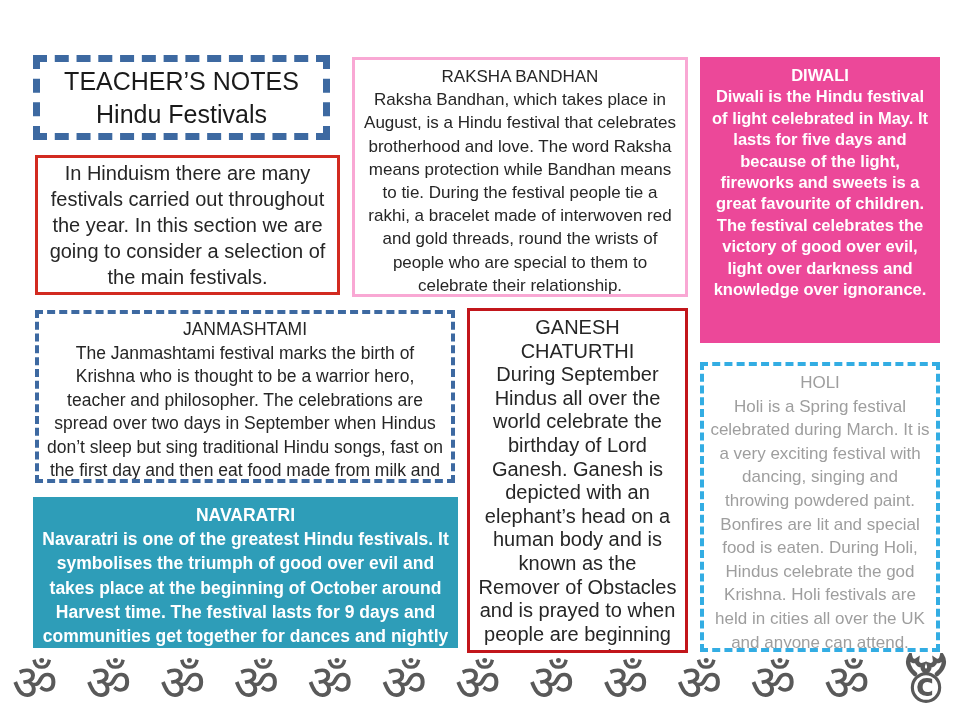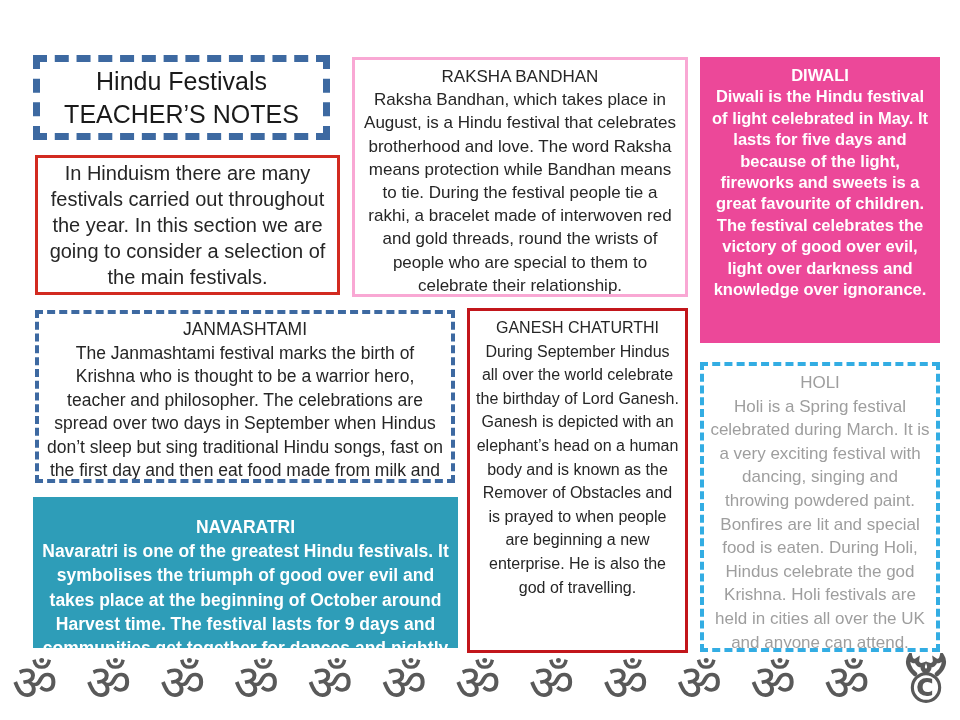--- a/index.html
+++ b/index.html
@@ -60,38 +60,38 @@
     border: 4px dashed #3D69A1;
     padding: 4px 6px;
     font-size: 17.5px; line-height: 23.5px;
   }
 
   
   .ganesh-box {
     left: 467px; top: 308px; width: 221px; height: 345px;
     border: 3px solid #C2161B;
     padding: 5px 6px;
-    font-size: 16px; line-height: 23.6px;
+    font-size: 20px; line-height: 23.6px;
   }
 
   
   .holi-box {
     left: 700px; top: 362px; width: 240px; height: 290px;
     border: 4px dashed #33ADE3;
     color: #9E9E9E;
     padding: 5px 6px;
     font-size: 17px; line-height: 23.6px; text-align: center;
   }
 
   
   .navaratri-box {
     left: 33px; top: 497px; width: 425px; height: 151px;
     background: #2E9DB8; border: none;
     color: #ffffff; font-weight: bold;
-    padding: 18px 8px;
+    padding: 6px 8px;
     font-size: 17.5px; line-height: 24.2px;
   }
 
   
   .om-row {
     position: absolute;
     left: 12px; right: 6px; top: 650px; height: 66px;
     display: flex; align-items: center; justify-content: space-between;
   }
   .om {
@@ -102,22 +102,22 @@
     user-select: none;
   }
   .copyright-wrap { display: inline-flex; align-items: flex-end; }
 </style>
 </head>
 <body>
 
 <div class="canvas">
 
   <div class="box title-box">
+    <div>TEACHER’S NOTES</div>
     <div>Hindu Festivals</div>
-    <div>TEACHER’S NOTES</div>
   </div>
 
   <div class="box intro-box">
     <div class="body-text">In Hinduism there are many festivals carried out throughout the year. In this section we are going to consider a selection of the main festivals.</div>
   </div>
 
   <div class="box raksha-box">
     <div>RAKSHA BANDHAN</div>
     <div class="body-text">Raksha Bandhan, which takes place in August, is a Hindu festival that celebrates brotherhood and love. The word Raksha means protection while Bandhan means to tie. During the festival people tie a rakhi, a bracelet made of interwoven red and gold threads, round the wrists of people who are special to them to celebrate their relationship.</div>
   </div>

